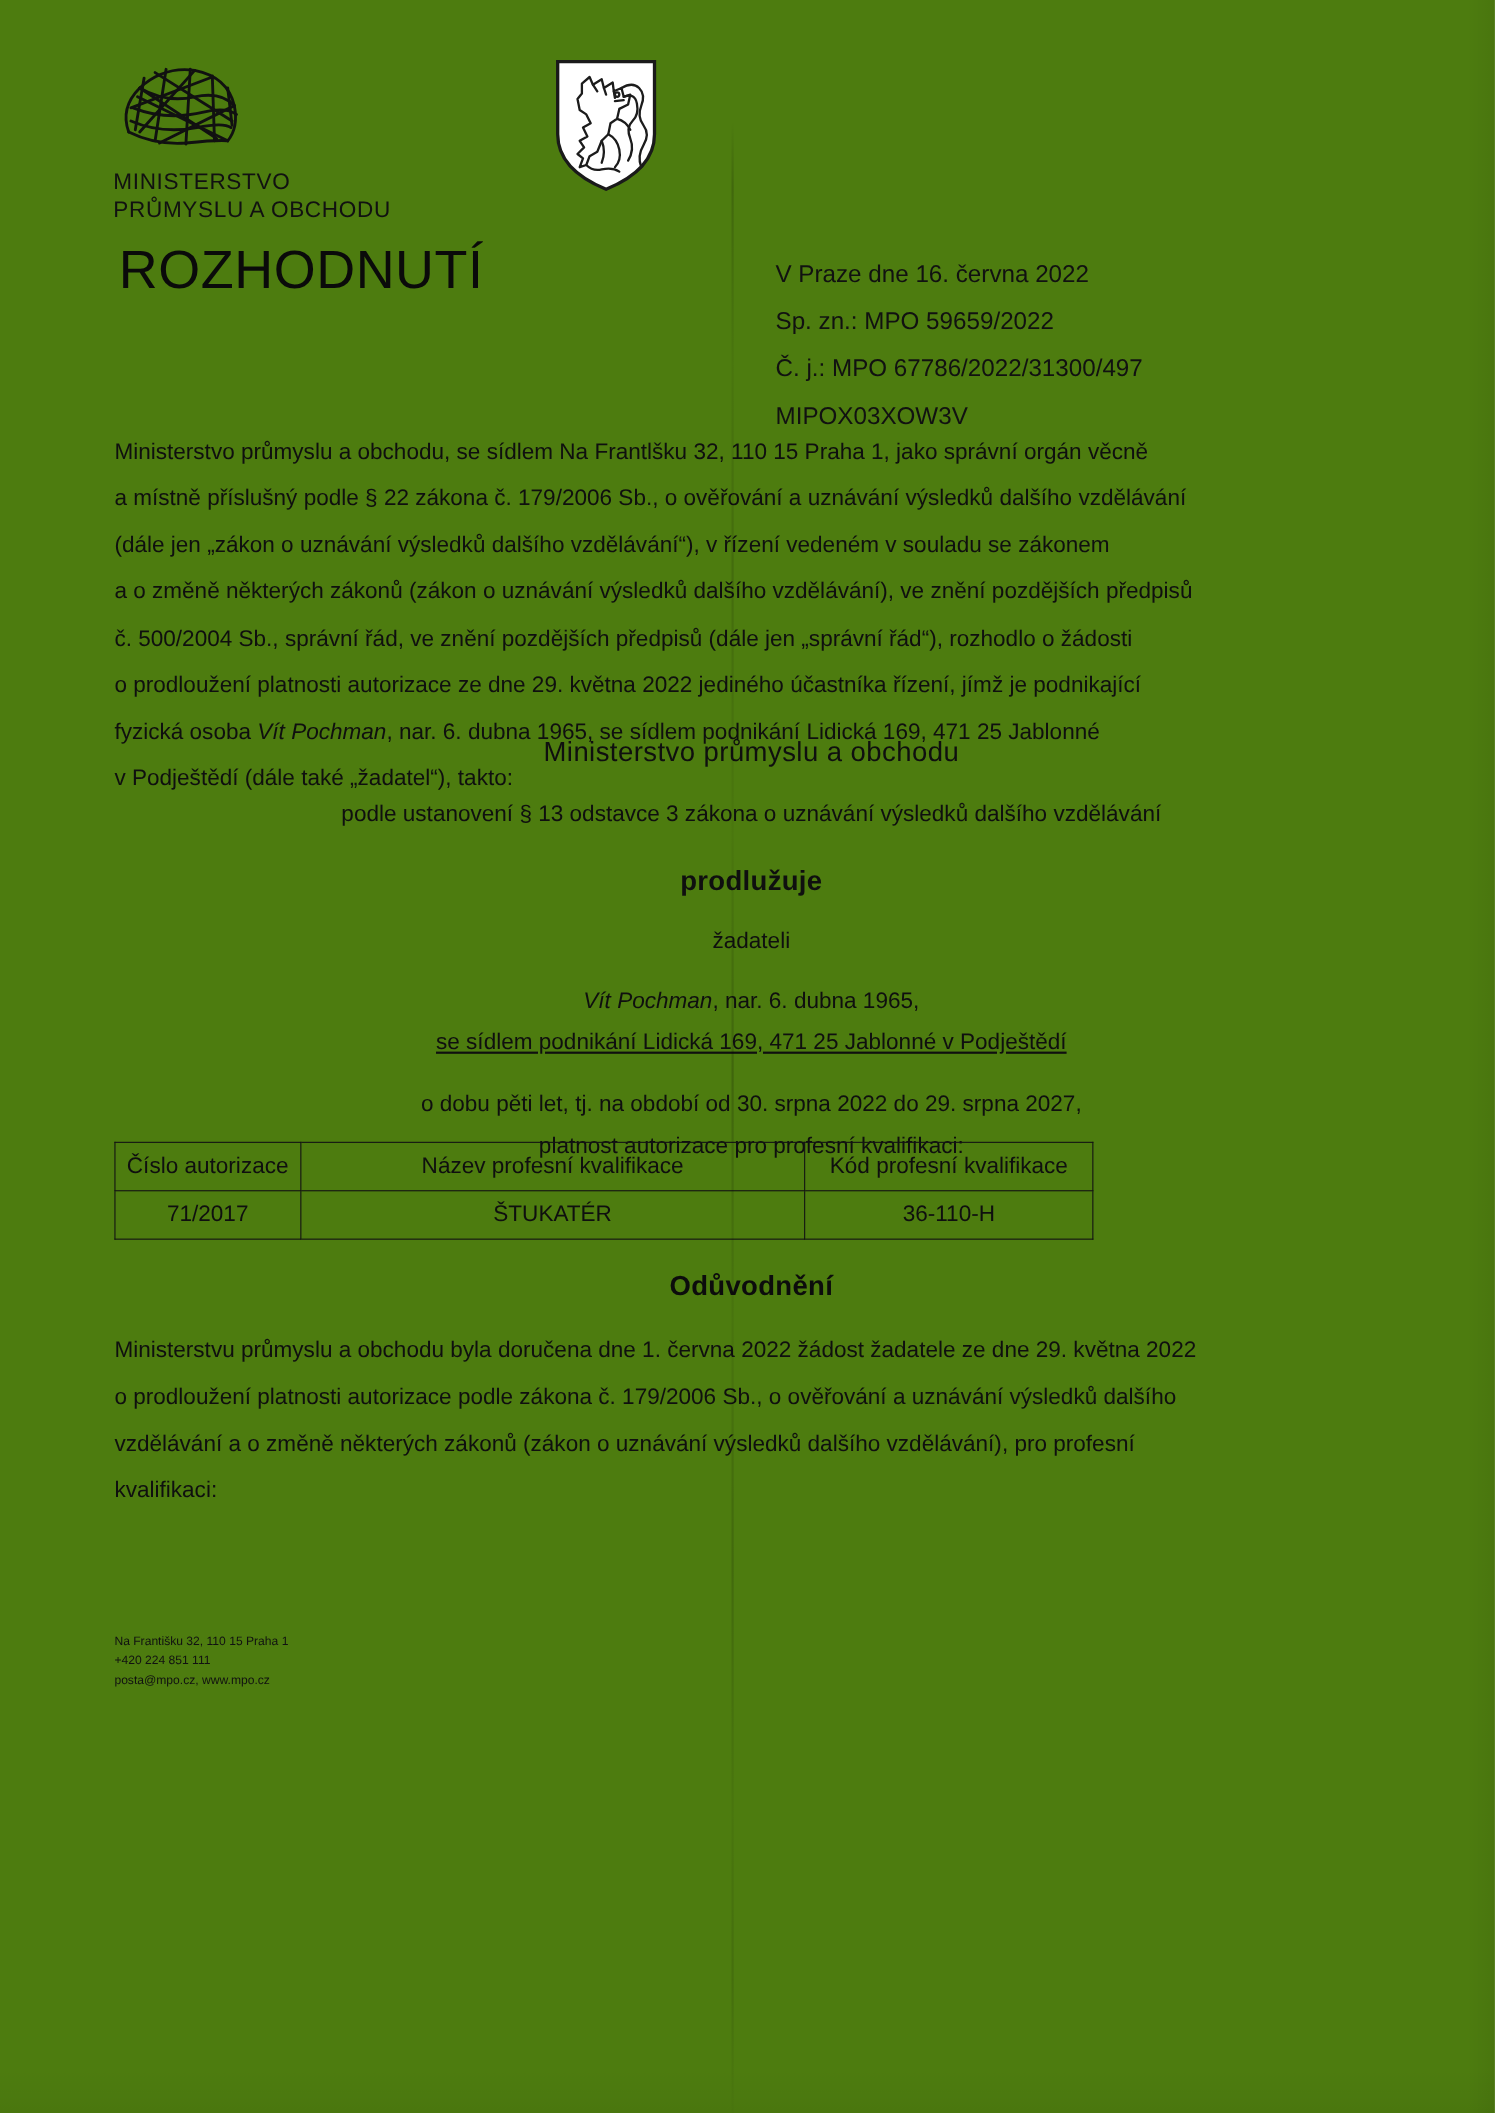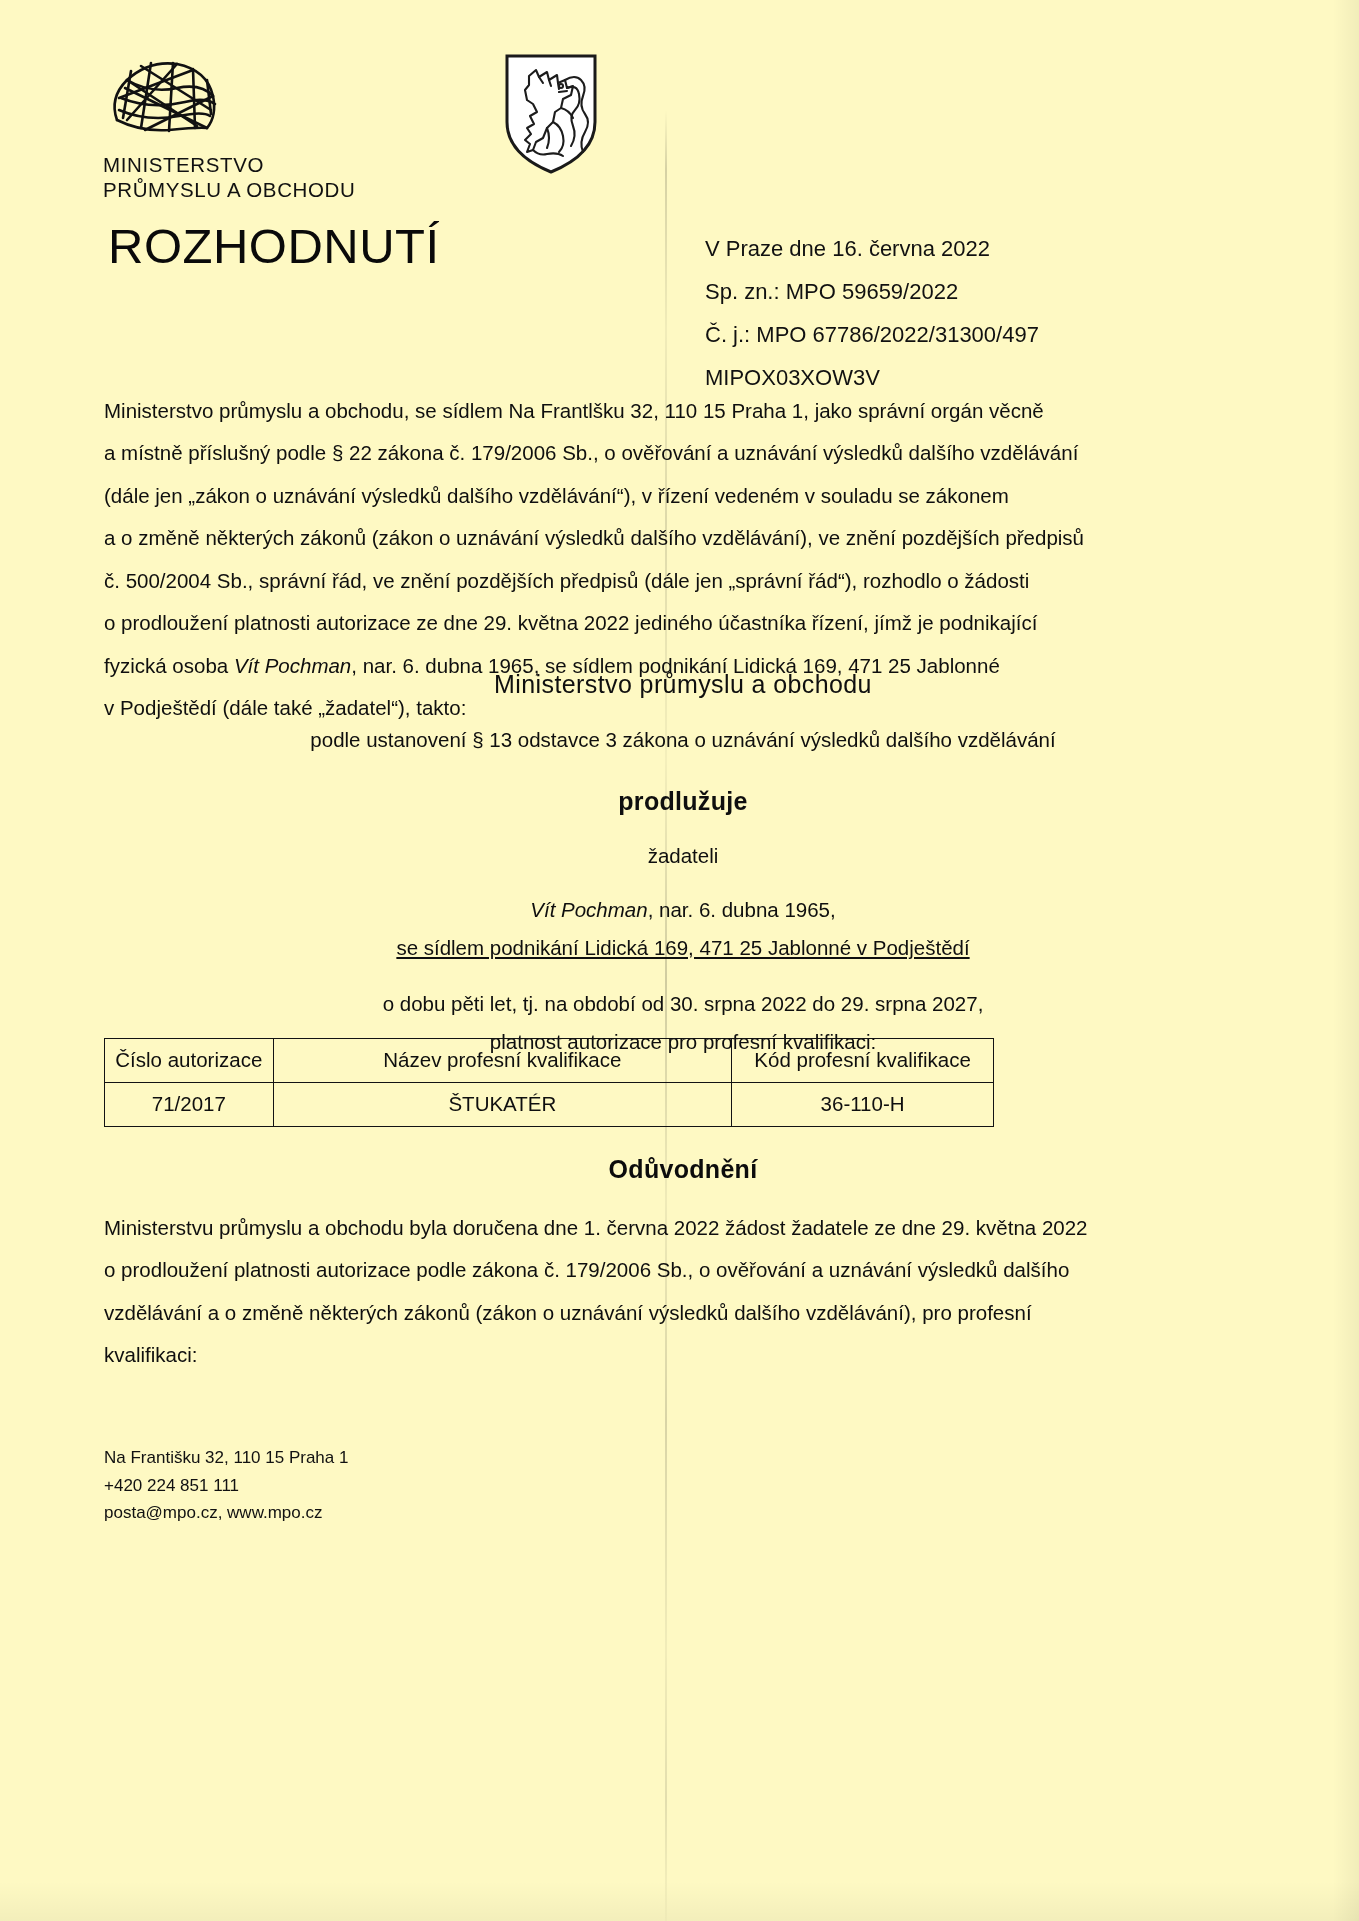--- a/index.html
+++ b/index.html
@@ -8,21 +8,21 @@
     background: #ffffff;
   }
   body {
     font-family: "Liberation Sans", sans-serif;
     color: #0d0d0d;
   }
   .page {
     position: relative;
     width: 1359px;
     height: 1921px;
-    background: #fef9c3;
+    background: #4d7c0f;
     overflow: hidden;
     box-sizing: border-box;
   }
 
   
   .scan-fold {
     position: absolute;
     top: 0;
     left: 665px;
     width: 2px;
@@ -226,22 +226,22 @@
     font-size: 20.5px;
     line-height: 2.07;
     color: #0f0f0f;
   }
   .reason-body p { margin: 0; }
 
   
   .footer {
     position: absolute;
     left: 104px;
-    top: 1444px;
-    font-size: 17px;
+    top: 1484px;
+    font-size: 11px;
     line-height: 1.62;
     color: #111;
   }
 </style>
 </head>
 <body>
 
 <div class="page">
 
   <div class="header">

